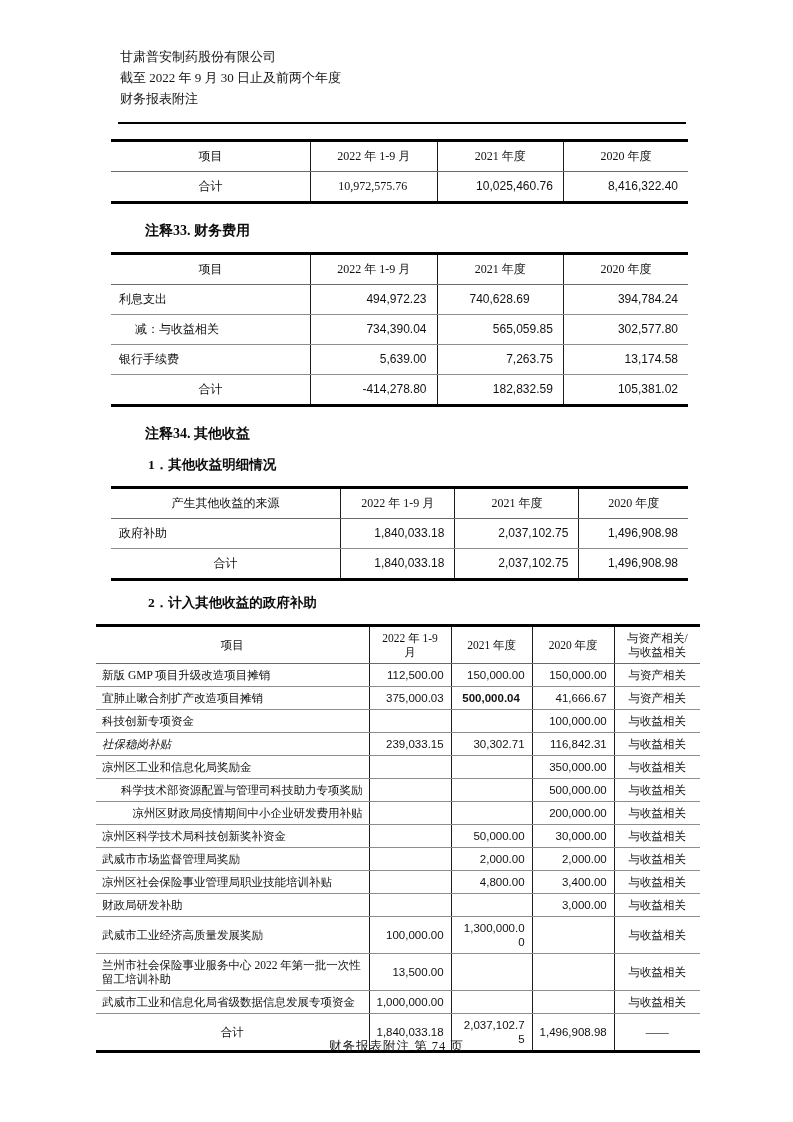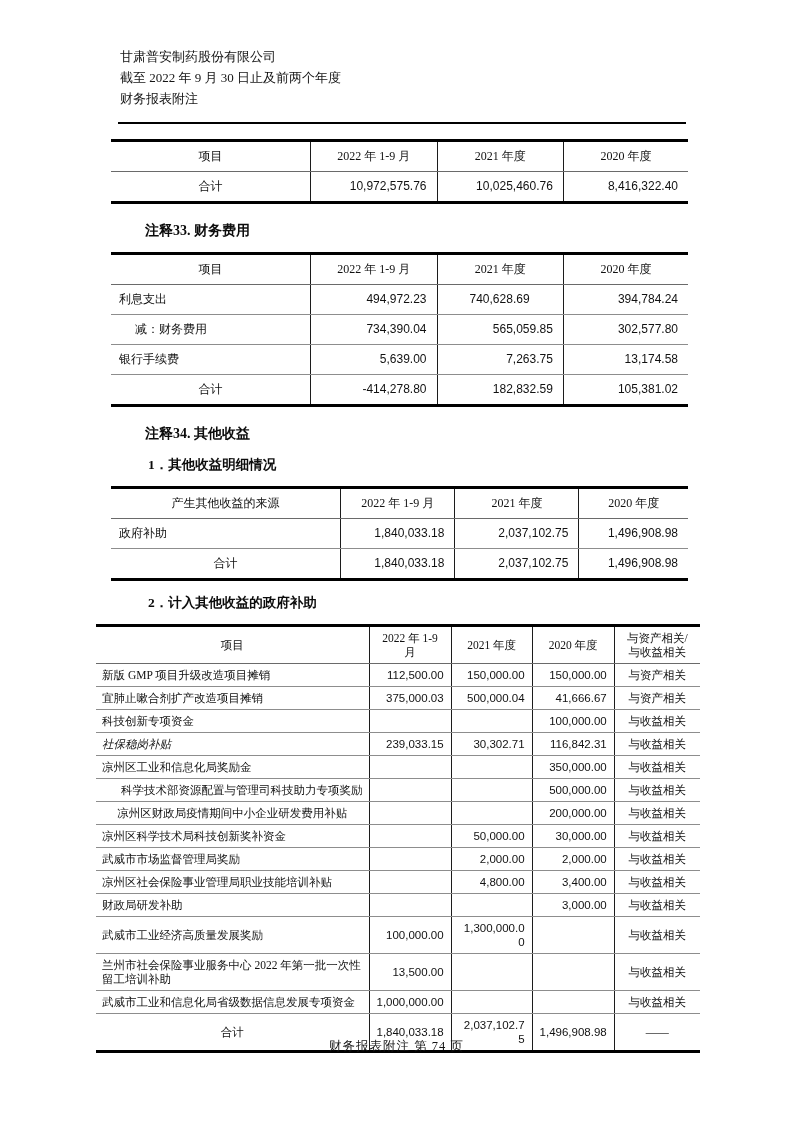--- a/index.html
+++ b/index.html
@@ -61,21 +61,21 @@
         <tr>
           <th>项目</th>
           <th>2022 年 1-9 月</th>
           <th>2021 年度</th>
           <th>2020 年度</th>
         </tr>
       </thead>
       <tbody>
         <tr>
           <td style="text-align: center;">合计</td>
-          <td class="num" style="text-align: right;">10,972,575.76</td>
+          <td class="num" style="text-align: center; font-family: Liberation Serif, serif;">10,972,575.76</td>
           <td class="num" style="text-align: right;">10,025,460.76</td>
           <td class="num" style="text-align: right;">8,416,322.40</td>
         </tr>
       </tbody>
     </table>
 
   <div class="note-heading">注释33. 财务费用</div>
 
   <table class="std mt-table">
       <colgroup>
@@ -93,21 +93,21 @@
         </tr>
       </thead>
       <tbody>
         <tr>
           <td style="text-align: left;">利息支出</td>
           <td class="num" style="text-align: right; margin-top: 35px;">494,972.23</td>
           <td class="num" style=" padding-left: 32px;">740,628.69</td>
           <td class="num" style="text-align: right;">394,784.24</td>
         </tr>
         <tr>
-          <td class="indent" style="text-align: left;">减：财务费用</td>
+          <td class="indent" style="text-align: left;">减：与收益相关</td>
           <td class="num" style="text-align: right;">734,390.04</td>
           <td class="num" style="text-align: right;">565,059.85</td>
           <td class="num" style="text-align: right;">302,577.80</td>
         </tr>
         <tr>
           <td style="text-align: left;">银行手续费</td>
           <td class="num" style="text-align: right; margin-top: 33px;">5,639.00</td>
           <td class="num" style="text-align: right;">7,263.75</td>
           <td class="num" style="text-align: right;">13,174.58</td>
         </tr>
@@ -178,21 +178,21 @@
         <tr>
           <td style="text-align: left;">新版 GMP 项目升级改造项目摊销</td>
           <td class="num" style="text-align: right;">112,500.00</td>
           <td class="num" style="text-align: right;">150,000.00</td>
           <td class="num" style="text-align: right;">150,000.00</td>
           <td style="text-align: center;">与资产相关</td>
         </tr>
         <tr>
           <td style="text-align: left;">宜肺止嗽合剂扩产改造项目摊销</td>
           <td class="num" style="text-align: right;">375,000.03</td>
-          <td class="num" style="text-align: right;">500,000.04</td>
+          <td class="num" style="text-align: center; font-weight: bold;">500,000.04</td>
           <td class="num" style="text-align: right;">41,666.67</td>
           <td style="text-align: center;">与资产相关</td>
         </tr>
         <tr>
           <td style="text-align: left;">科技创新专项资金</td>
           <td class="num" style="text-align: right;"></td>
           <td class="num" style="text-align: right;"></td>
           <td class="num" style="text-align: right;">100,000.00</td>
           <td style="text-align: center;">与收益相关</td>
         </tr>
@@ -211,21 +211,21 @@
           <td style="text-align: center;">与收益相关</td>
         </tr>
         <tr>
           <td style="text-align: right;">科学技术部资源配置与管理司科技助力专项奖励</td>
           <td class="num" style="text-align: right;"></td>
           <td class="num" style="text-align: right;"></td>
           <td class="num" style="text-align: right;">500,000.00</td>
           <td style="text-align: center;">与收益相关</td>
         </tr>
         <tr>
-          <td style="text-align: center;">凉州区财政局疫情期间中小企业研发费用补贴</td>
+          <td style="text-align: right;">凉州区财政局疫情期间中小企业研发费用补贴</td>
           <td class="num" style="text-align: right;"></td>
           <td class="num" style="text-align: right;"></td>
           <td class="num" style="text-align: right;">200,000.00</td>
           <td style="text-align: center;">与收益相关</td>
         </tr>
         <tr>
           <td style="text-align: left;">凉州区科学技术局科技创新奖补资金</td>
           <td class="num" style="text-align: right;"></td>
           <td class="num" style="text-align: right;">50,000.00</td>
           <td class="num" style="text-align: right;">30,000.00</td>

